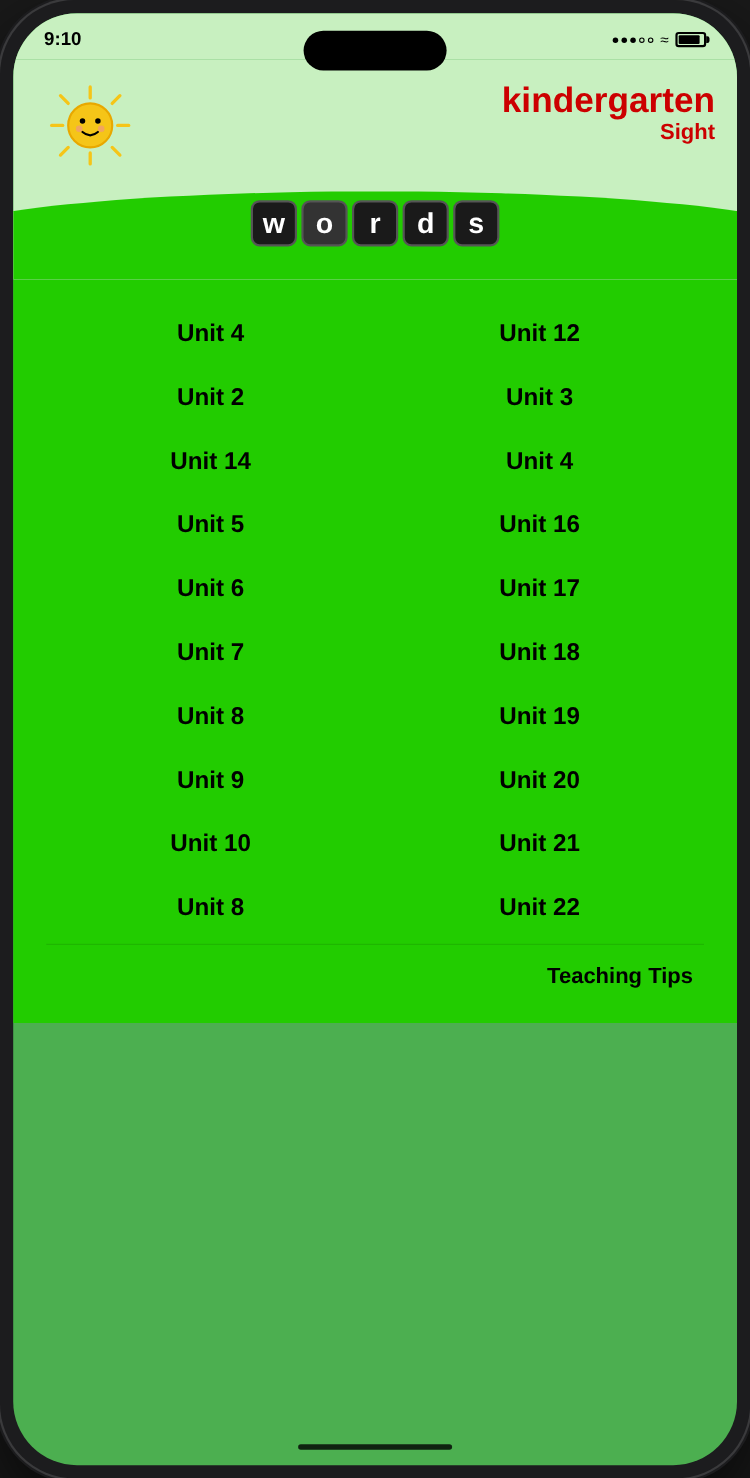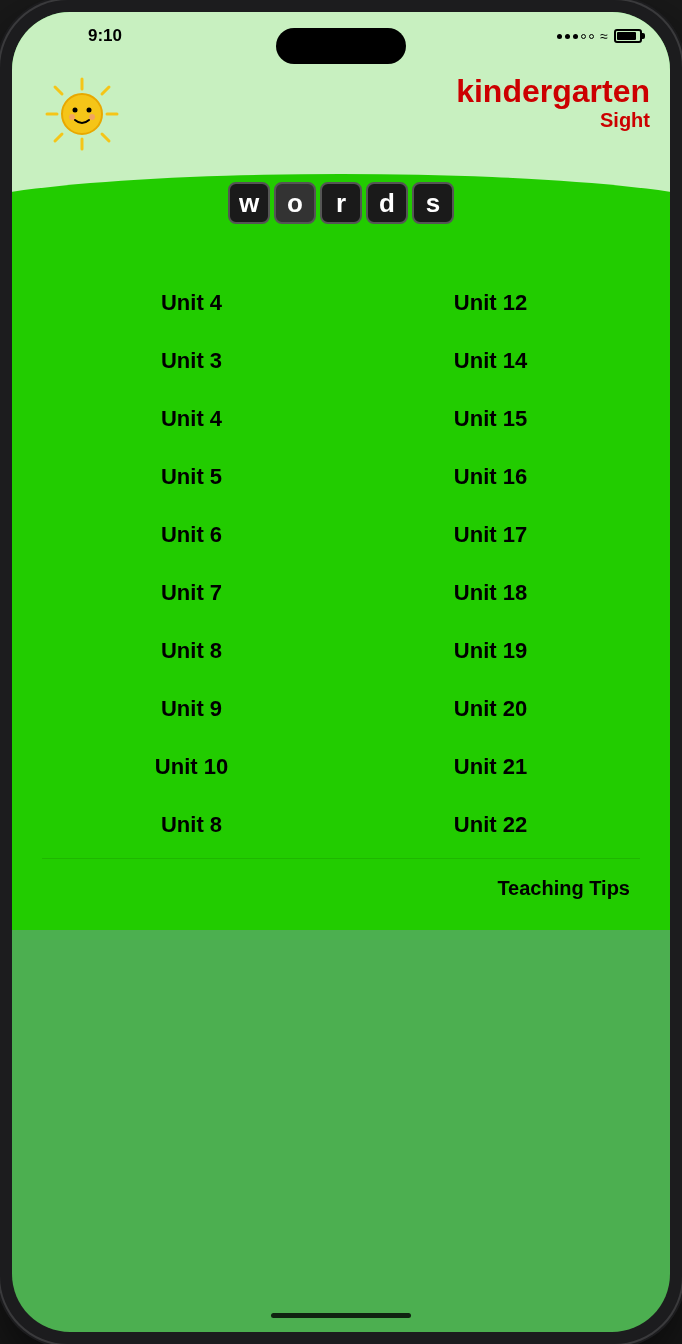--- a/index.html
+++ b/index.html
@@ -69,21 +69,20 @@
       justify-content: space-between;
       align-items: center;
       position: relative;
       z-index: 10;
     }
 
     .status-time {
       font-size: 17px;
       font-weight: 600;
       color: #000;
-      margin-left: 48px;
     }
 
     .status-icons {
       display: flex;
       align-items: center;
       gap: 6px;
     }
 
     
     .dynamic-island {
@@ -363,33 +362,33 @@
     <div class="app-content">
       <div class="units-grid">
 
         <div class="unit-item">
           <span>Unit 4</span>
         </div>
         <div class="unit-item">
           <span>Unit 12</span>
         </div>
 
+        <div class="unit-item">
+          <span>Unit 2</span>
+        </div>
 
         <div class="unit-item">
           <span>Unit 3</span>
         </div>
         <div class="unit-item">
           <span>Unit 14</span>
         </div>
 
         <div class="unit-item">
           <span>Unit 4</span>
-        </div>
-        <div class="unit-item">
-          <span>Unit 15</span>
         </div>
 
         <div class="unit-item">
           <span>Unit 5</span>
         </div>
         <div class="unit-item">
           <span>Unit 16</span>
         </div>
 
         <div class="unit-item">

